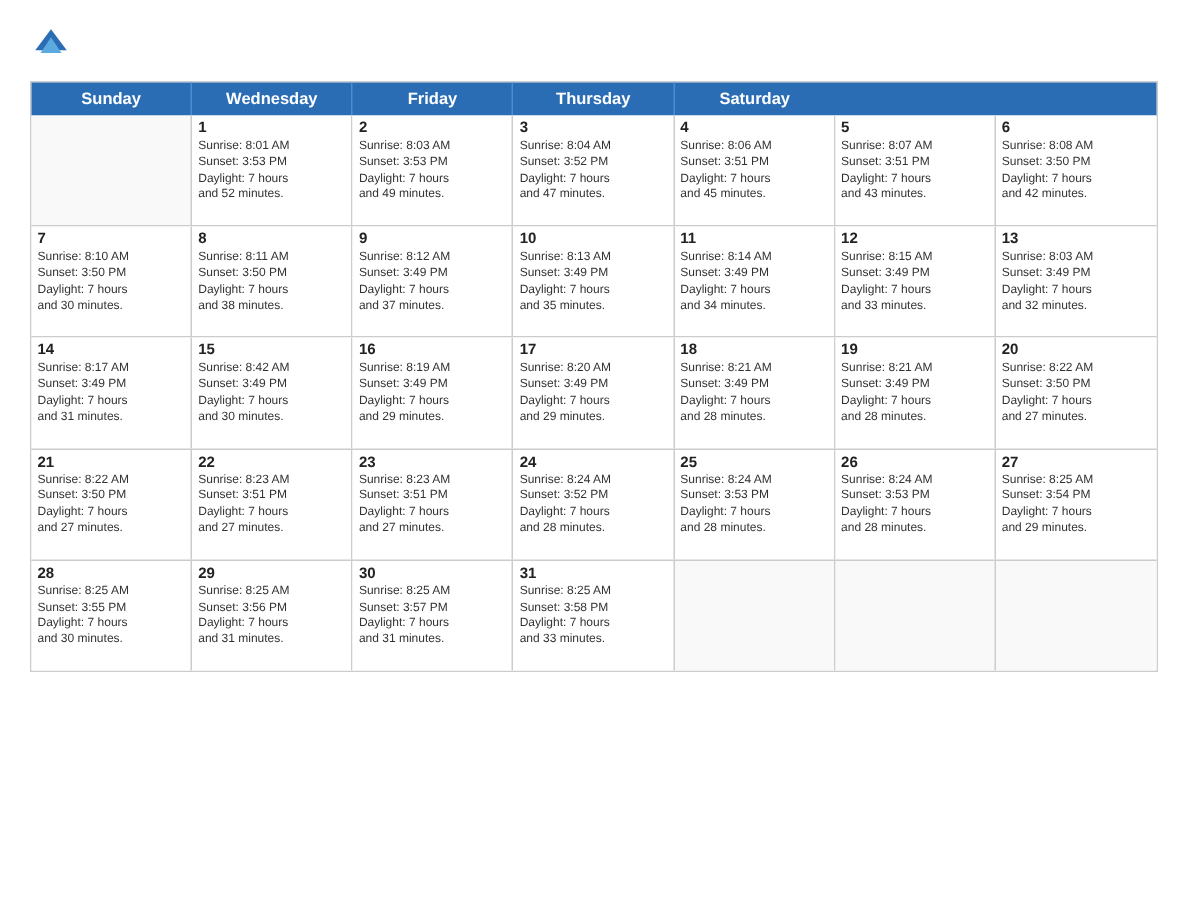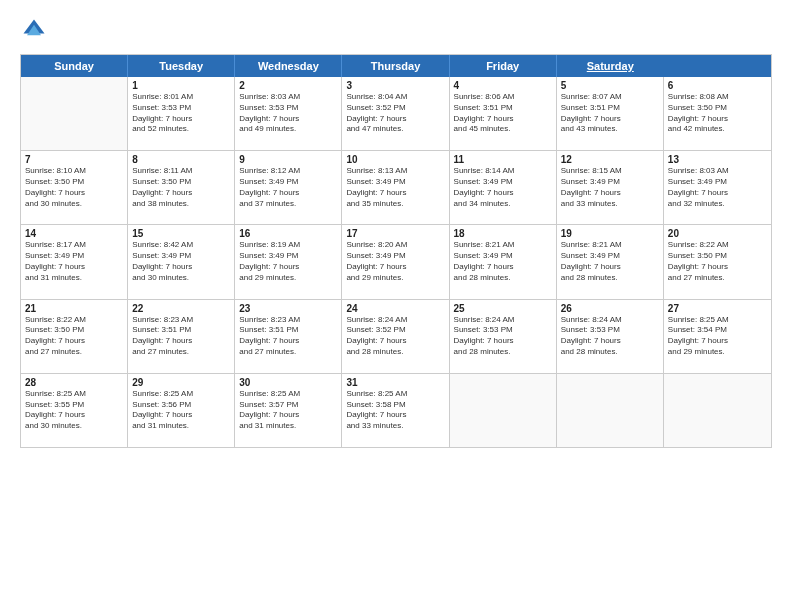--- a/index.html
+++ b/index.html
@@ -63,21 +63,21 @@
       background: #2a6db5;
     }
     .cal-header-cell {
       color: #fff;
       font-size: 11px;
       font-weight: bold;
       text-align: center;
       padding: 5px 2px;
       border-right: 1px solid #4a8dd5;
     }
-    .cal-header-cell:last-child { border-right: none; text-decoration: underline; }
+    .cal-header-cell:last-child { border-right: none; }
     .cal-body {
       flex: 1;
       display: flex;
       flex-direction: column;
     }
     .cal-row {
       display: grid;
       grid-template-columns: repeat(7, 1fr);
       flex: 1;
       border-top: 1px solid #ccc;
@@ -123,24 +123,23 @@
     </div>
     <div class="title-block">
       <div class="main-title"></div>
       <div class="subtitle"></div>
     </div>
   </div>
 
   <div class="calendar">
     <div class="cal-header" id="cal-header-row">
         <div class="cal-header-cell">Sunday</div>
-        <div class="cal-header-cell">Tuesday</div>
         <div class="cal-header-cell">Wednesday</div>
+        <div class="cal-header-cell">Friday</div>
         <div class="cal-header-cell">Thursday</div>
-        <div class="cal-header-cell">Friday</div>
         <div class="cal-header-cell">Saturday</div>
       </div>
     <div class="cal-body" id="cal-body">
         <div class="cal-row">
           <div class="cal-cell empty"></div>
           <div class="cal-cell">
             <div class="day-num">1</div>
             <div class="cell-line">Sunrise: 8:01 AM</div>
             <div class="cell-line">Sunset: 3:53 PM</div>
             <div class="cell-line">Daylight: 7 hours</div>

